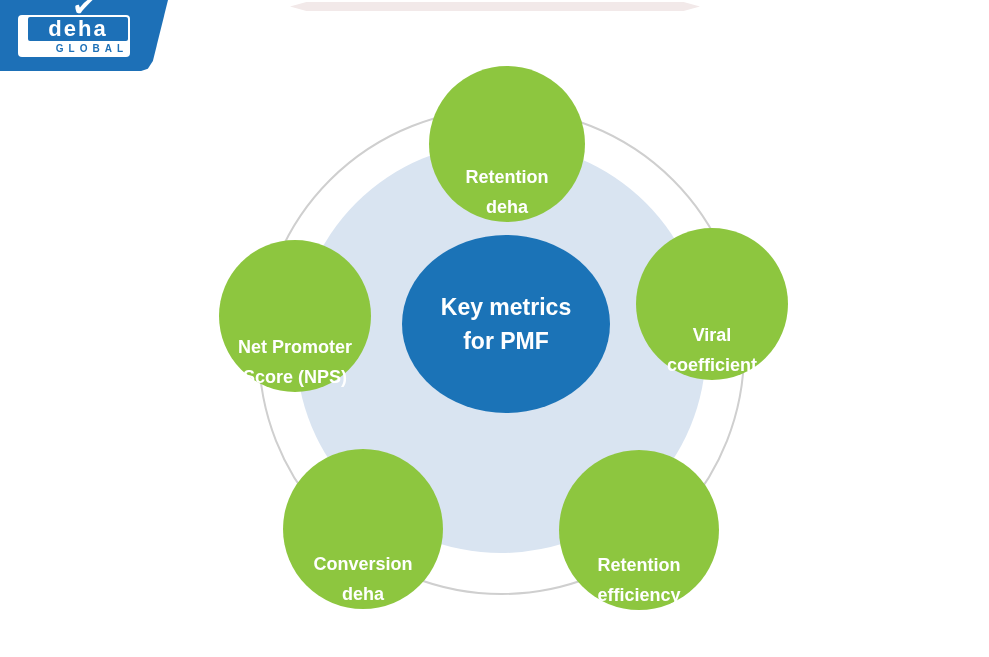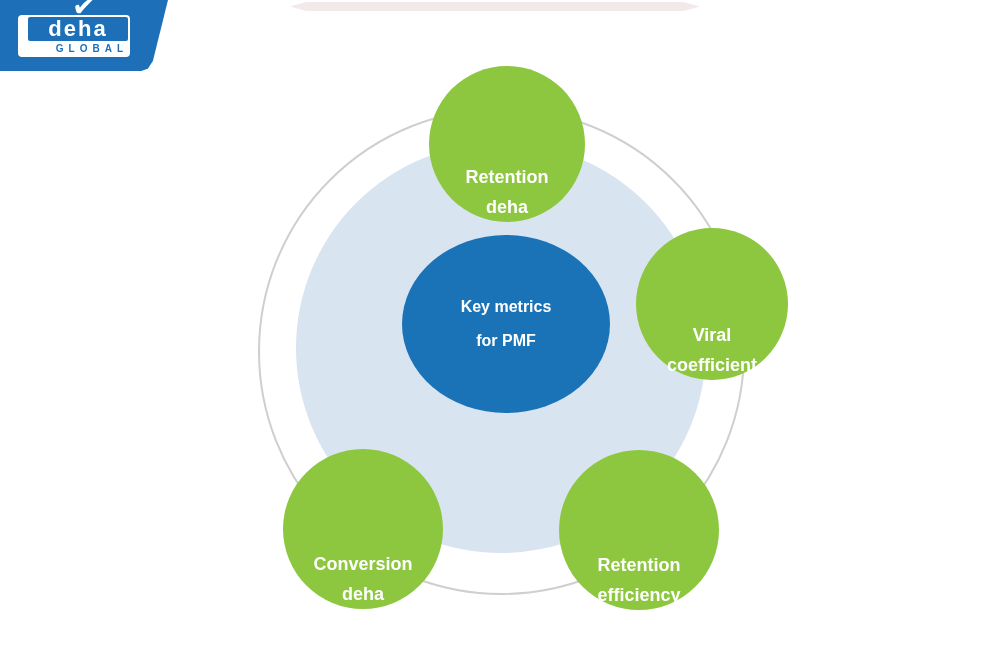--- a/index.html
+++ b/index.html
@@ -70,21 +70,21 @@
   .n-retention  {left:429px;top:66px; width:156px;height:156px;}
   .n-viral      {left:636px;top:228px;width:152px;height:152px;}
   .n-conversion {left:559px;top:450px;width:160px;height:160px;}
   .n-engagement {left:283px;top:449px;width:160px;height:160px;}
   .n-nps        {left:219px;top:240px;width:152px;height:152px;}
 
   .center-node{
     position:absolute;left:402px;top:235px;width:208px;height:178px;
     background:var(--center-blue,#1b73b7);
     border-radius:50%;z-index:4;
-    color:#ffffff;font-weight:bold;font-size:16px;line-height:34px;
+    color:#ffffff;font-weight:bold;font-size:23px;line-height:34px;
     display:flex;flex-direction:column;align-items:center;justify-content:center;
     text-align:center;
   }
 </style>
 </head>
 <body>
 
 <div class="canvas">
 
   <div class="top-band"></div>
@@ -118,14 +118,18 @@
   <div class="gnode n-conversion">
     <span>Retention</span>
     <span>efficiency</span>
   </div>
 
   <div class="gnode n-engagement">
     <span>Conversion</span>
     <span>deha</span>
   </div>
 
+  <div class="gnode n-nps">
+    <span>Net Promoter</span>
+    <span>Score (NPS)</span>
+  </div>
 
 </div>
 
 </body></html>

